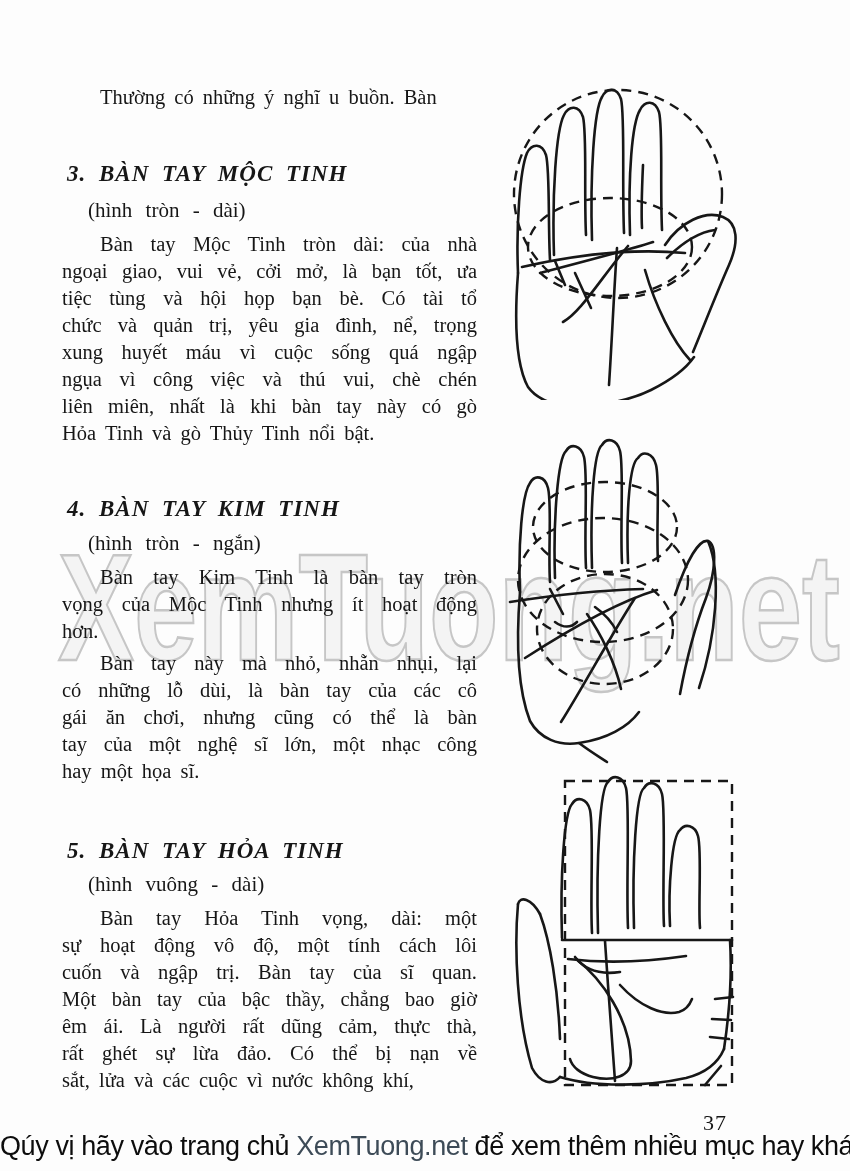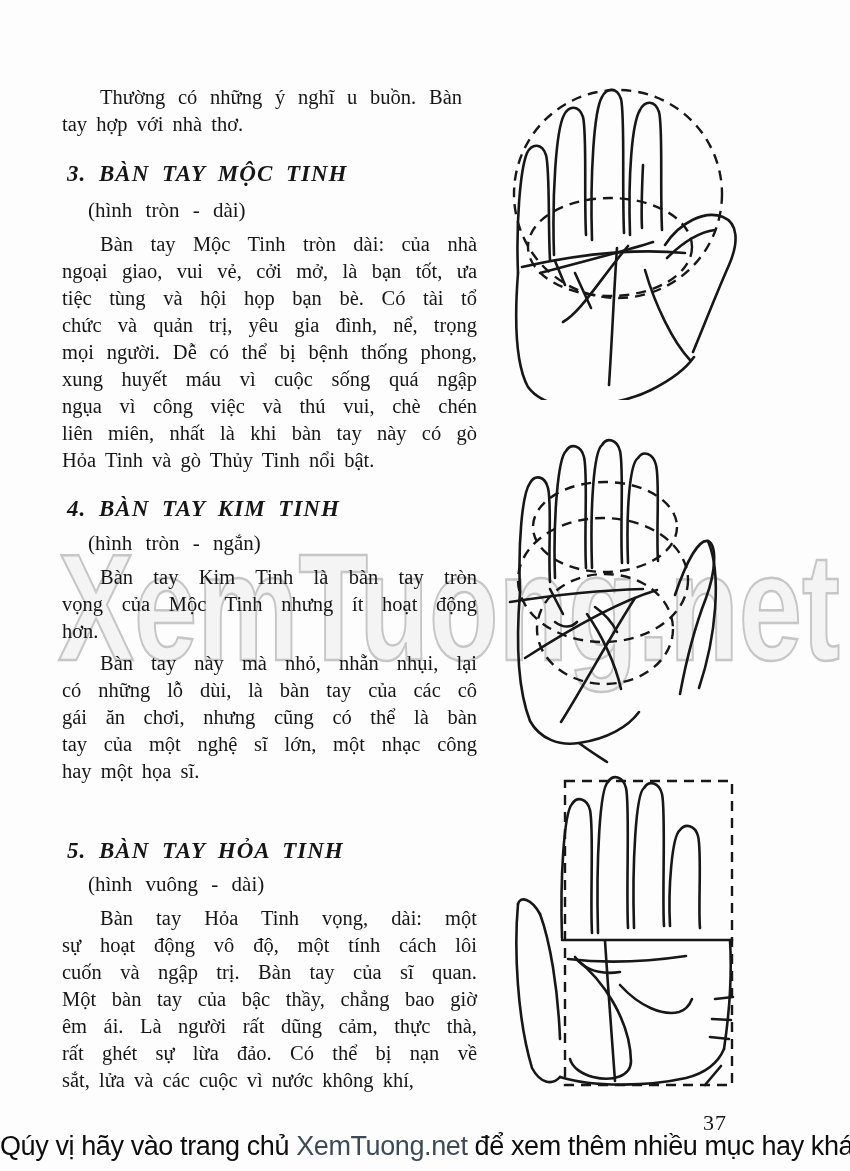--- a/index.html
+++ b/index.html
@@ -41,31 +41,29 @@
 <body>
 
 <div class="page">
 
   <svg class="watermark" width="850" height="230">
     <text x="58" y="168" textLength="782" lengthAdjust="spacingAndGlyphs" font-family="Liberation Sans, DejaVu Sans, sans-serif" font-weight="bold" font-size="152" fill="#f4f4f4" stroke="#c6c6c6" stroke-width="2.5">XemTuong.net</text>
   </svg>
 
   <div class="textblock para" style="left:62px; top:84px; width:400px;">
       <div class="tl">Thường có những ý nghĩ u buồn. Bàn</div>
-      <div class="tl">tay hợp với nhà thơ.</div>
     </div>
 
   <div class="textblock heading" style="left:67px; top:161px;text-align:right;">3. BÀN TAY MỘC TINH</div>
   <div class="textblock subheading" style="left:88px; top:198px;">(hình tròn - dài)</div>
   <div class="textblock para" style="left:62px; top:231px;">
       <div class="tl">Bàn tay Mộc Tinh tròn dài: của nhà</div>
       <div class="tl">ngoại giao, vui vẻ, cởi mở, là bạn tốt, ưa</div>
       <div class="tl">tiệc tùng và hội họp bạn bè. Có tài tổ</div>
       <div class="tl">chức và quản trị, yêu gia đình, nể, trọng</div>
-      <div class="tl">mọi người. Dễ có thể bị bệnh thống phong,</div>
       <div class="tl">xung huyết máu vì cuộc sống quá ngập</div>
       <div class="tl">ngụa vì công việc và thú vui, chè chén</div>
       <div class="tl">liên miên, nhất là khi bàn tay này có gò</div>
       <div class="tl">Hỏa Tinh và gò Thủy Tinh nổi bật.</div>
     </div>
 
   <svg class="fig" style="left:495px; top:80px;" width="270" height="320" viewBox="0 0 270 320">
     <g class="dash">
       <circle cx="123" cy="114" r="104"></circle>
       <ellipse cx="115" cy="167" rx="82" ry="49"></ellipse>

